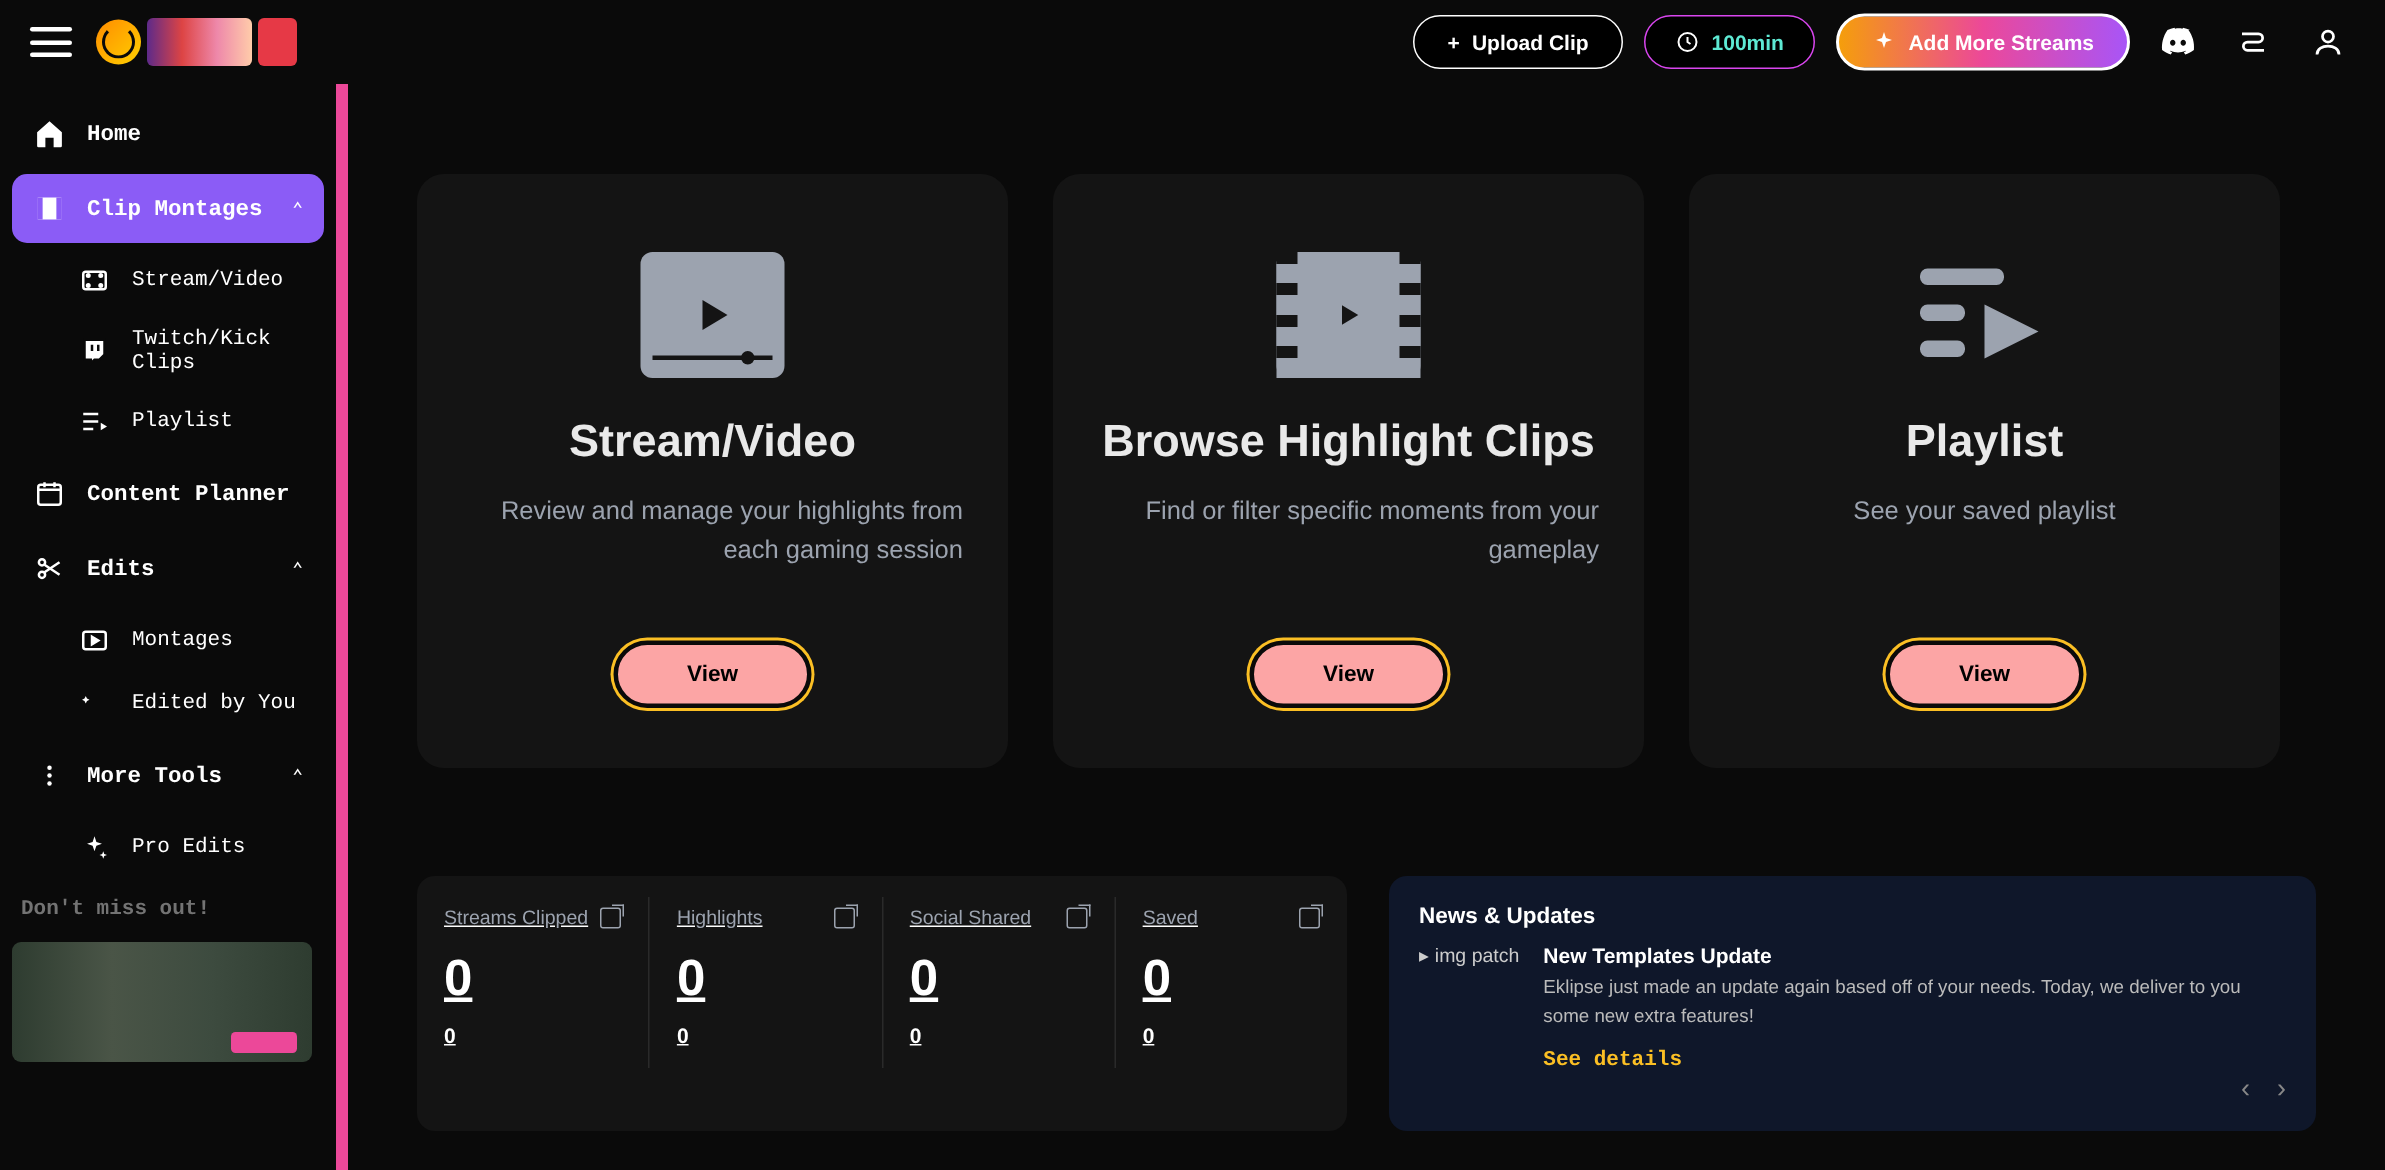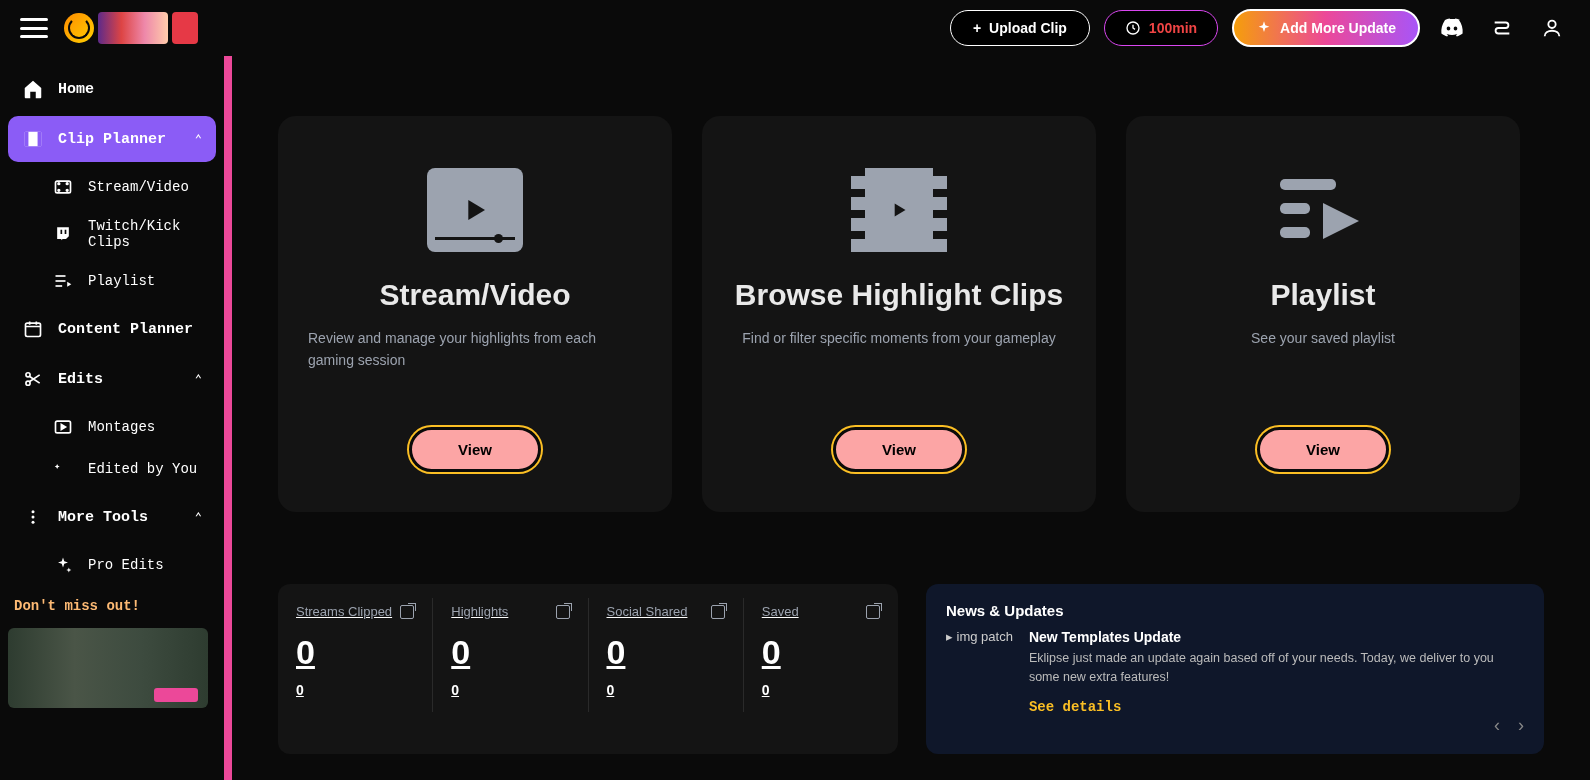--- a/index.html
+++ b/index.html
@@ -80,21 +80,21 @@
   font-weight: 600;
   font-size: 14px;
   display: flex;
   align-items: center;
   gap: 8px;
   cursor: pointer;
 }
 .btn-minutes {
   background: #000;
   border: 1.5px solid #d946ef;
-  color: #ef4444;
+  color: #5eead4;
   padding: 9px 20px;
   border-radius: 22px;
   font-weight: 600;
   font-size: 14px;
   display: flex;
   align-items: center;
   gap: 8px;
   cursor: pointer;
 }
 .btn-credits {
@@ -159,21 +159,21 @@
 }
 .side-sub {
   padding-left: 30px;
 }
 .side-sub .side-item{
   font-size:14px;
   font-weight:500;
   padding:10px 14px;
 }
 .side-heading {
-  color: #fdba74;
+  color: #737373;
   font-size: 14px;
   font-weight: 700;
   padding: 8px 6px 6px;
 }
 .promo-img {
   width: 200px;
   height: 80px;
   background: linear-gradient(90deg,#2e3c30,#4a5547,#3d4b3f,#2e3c30);
   border-radius: 6px;
   margin-top: 4px;
@@ -217,22 +217,22 @@
   position:relative;
 }
 .card-title {
   font-size: 30px;
   font-weight: 700;
   margin-bottom: 16px;
   color:#e9e9e9;
 }
 .card-desc {
   color: #9ca3af;
-  font-size: 14px;
-  text-align: left;
+  font-size: 17px;
+  text-align: right;
   line-height: 1.55;
   flex: 1;
 }
 .btn-view {
   background: #fca5a5;
   border: 3px solid #0a0a0a;
   box-shadow: 0 0 0 2px #fbbf24;
   color: #000;
   font-weight: 700;
   padding: 11px 46px;
@@ -356,21 +356,21 @@
       <svg width="16" height="16" viewBox="0 0 24 24" fill="none" stroke="#fff" stroke-width="2">
           <circle cx="12" cy="12" r="9"></circle>
           <path d="M12 7v5l3 2"></path>
         </svg>
       <span>100min</span>
     </button>
     <button class="btn-credits">
       <svg width="16" height="16" viewBox="0 0 24 24" fill="#fff">
           <path d="M12 2l2 6 6 2-6 2-2 6-2-6-6-2 6-2z"></path>
         </svg>
-      <span>Add More Update</span>
+      <span>Add More Streams</span>
     </button>
     <div class="header-icon">
       <svg width="26" height="20" viewBox="0 0 24 20" fill="#fff">
           <path d="M20 2c-1.5-.7-3-1.2-4.7-1.5l-.3.6c-1.7-.3-3.3-.3-5 0l-.3-.6C8 .8 6.5 1.3 5 2 1.9 6.6 1 11 1.4 15.4c2 1.5 3.9 2.4 5.8 3l.9-1.5c-.5-.2-1-.4-1.4-.7l.3-.3c3.3 1.5 6.7 1.5 10 0l.3.3c-.5.3-1 .5-1.4.7l.9 1.5c1.9-.6 3.8-1.5 5.8-3 .5-5.1-.9-9.5-3.6-13.4zM8.5 12.5c-1 0-1.8-.9-1.8-2s.8-2 1.8-2 1.8.9 1.8 2-.8 2-1.8 2zm7 0c-1 0-1.8-.9-1.8-2s.8-2 1.8-2 1.8.9 1.8 2-.8 2-1.8 2z"></path>
         </svg>
     </div>
     <div class="header-icon">
       <svg width="22" height="22" viewBox="0 0 24 24" fill="none" stroke="#fff" stroke-width="2">
           <path d="M4 6h12a3 3 0 010 6H8a3 3 0 000 6h12"></path>
         </svg>
@@ -397,21 +397,21 @@
   </div>
 
   <div class="side-item active">
     <span class="side-icon">
           <svg width="22" height="22" viewBox="0 0 24 24" fill="#fff">
             <rect x="3" y="4" width="18" height="16" rx="1"></rect>
             <rect x="3" y="4" width="4" height="16" fill="#8b5cf6"></rect>
             <rect x="17" y="4" width="4" height="16" fill="#8b5cf6"></rect>
           </svg>
         </span>
-    <span>Clip Planner</span>
+    <span>Clip Montages</span>
     <span class="chev">⌃</span>
   </div>
 
   <div class="side-sub">
     <div class="side-item">
       <span class="side-icon">
             <svg width="20" height="20" viewBox="0 0 24 24" fill="none" stroke="#fff" stroke-width="2">
               <rect x="3" y="5" width="18" height="14" rx="2"></rect>
               <circle cx="7" cy="8" r="1" fill="#fff"></circle>
               <circle cx="7" cy="16" r="1" fill="#fff"></circle>

